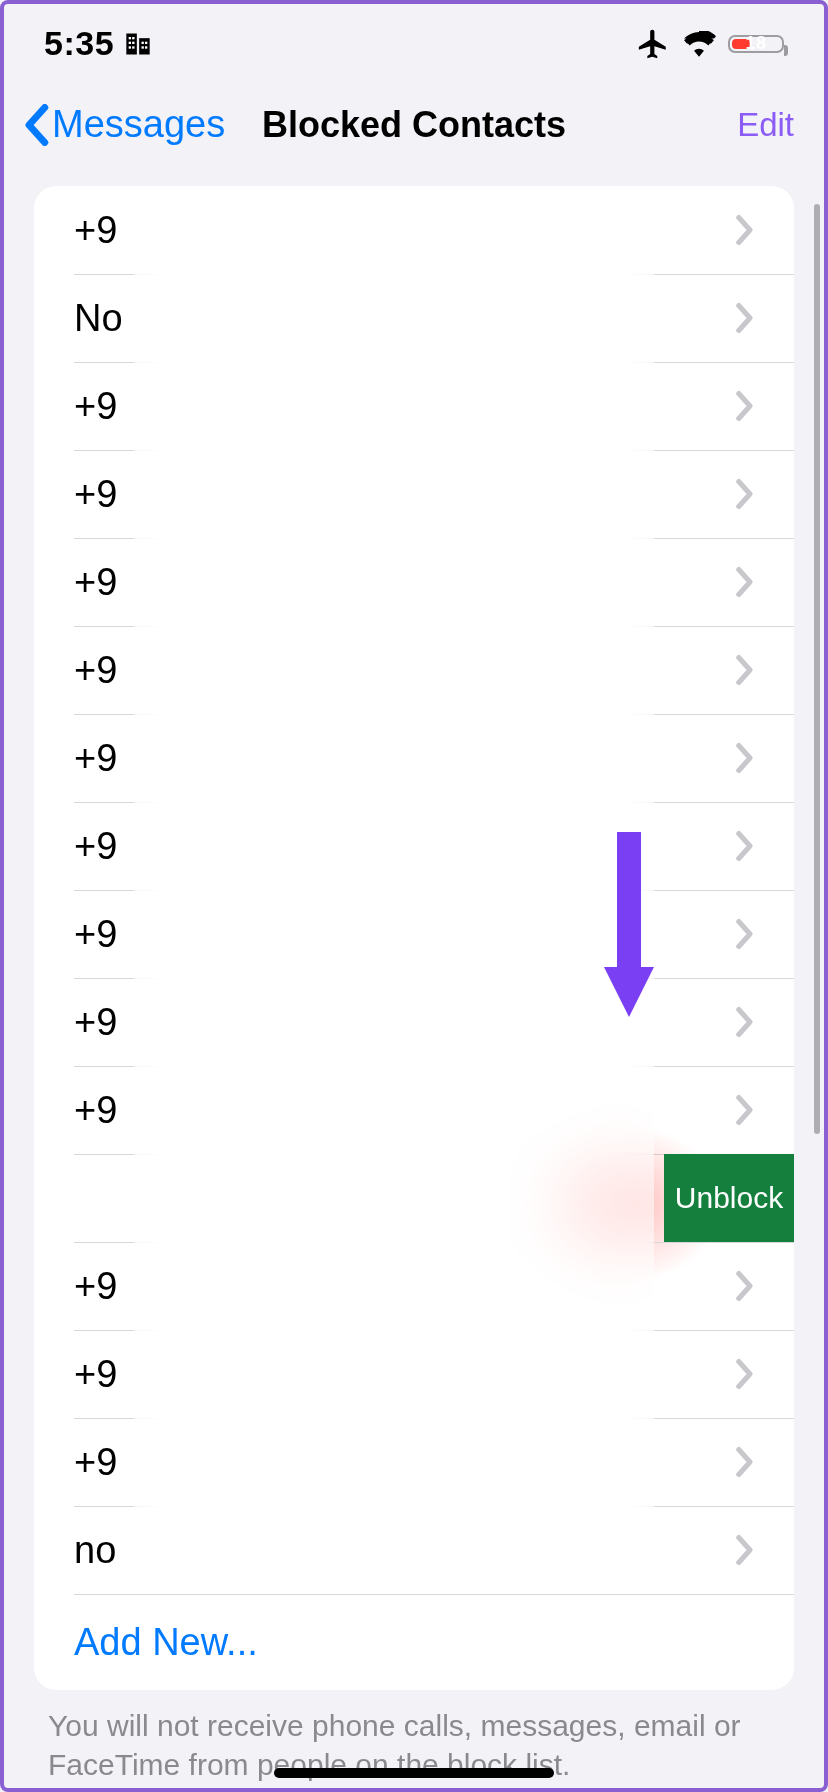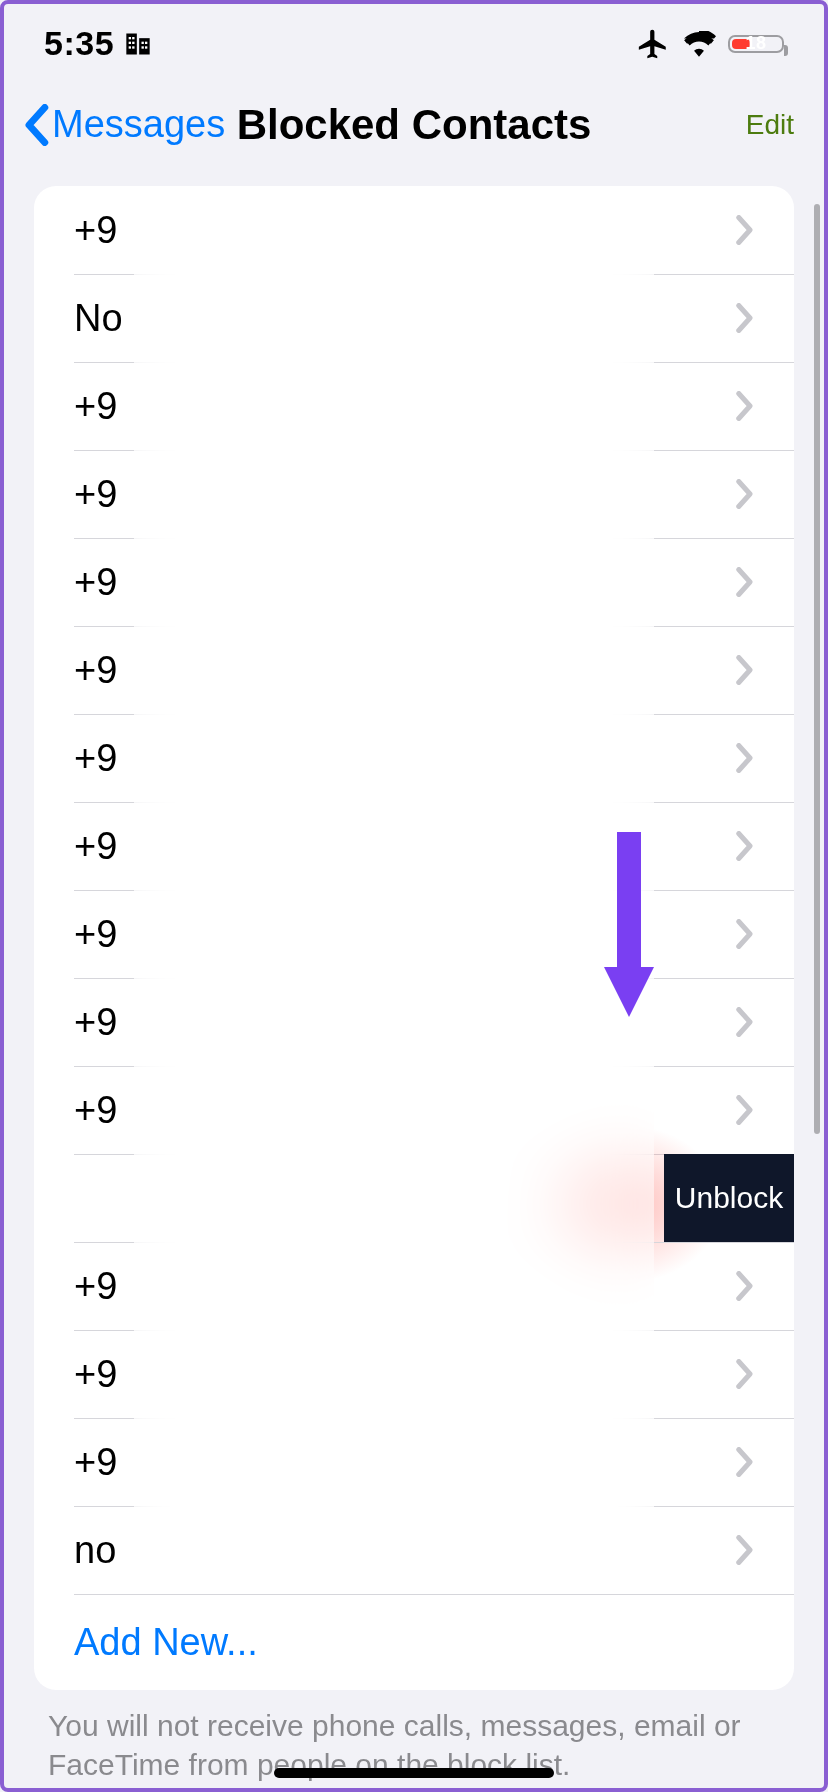--- a/index.html
+++ b/index.html
@@ -76,27 +76,27 @@
     color: #007aff;
     font-size: 38px;
     gap: 2px;
     cursor: pointer;
   }
   .back-chevron { width: 28px; height: 42px; }
   .nav-title {
     position: absolute;
     left: 0; right: 0;
     text-align: center;
-    font-size: 42px;
+    font-size: 36px;
     font-weight: 600;
     pointer-events: none;
   }
   .edit-btn {
-    color: #4d7c0f;
-    font-size: 28px;
+    color: #8b5cf6;
+    font-size: 33px;
     cursor: pointer;
   }
 
   
   .card {
     background: #fff;
     margin: 0 30px;
     border-radius: 22px;
     overflow: hidden;
   }
@@ -140,21 +140,21 @@
     width: 100%;
     height: 100%;
     transform: translateX(-130px);
   }
   .row.swiped .label { padding-left: 10px; }
   .row.swiped .disclosure { margin-right: 40px; opacity: 0; }
   .unblock-btn {
     position: absolute;
     right: 0; top: 0; bottom: 0;
     width: 130px;
-    background: #0f172a;
+    background: #15803d;
     color: #fff;
     font-size: 30px;
     display: flex;
     align-items: center;
     justify-content: center;
     cursor: pointer;
   }
   .swipe-glow {
     position: absolute;
     right: 70px; top: -30px;

